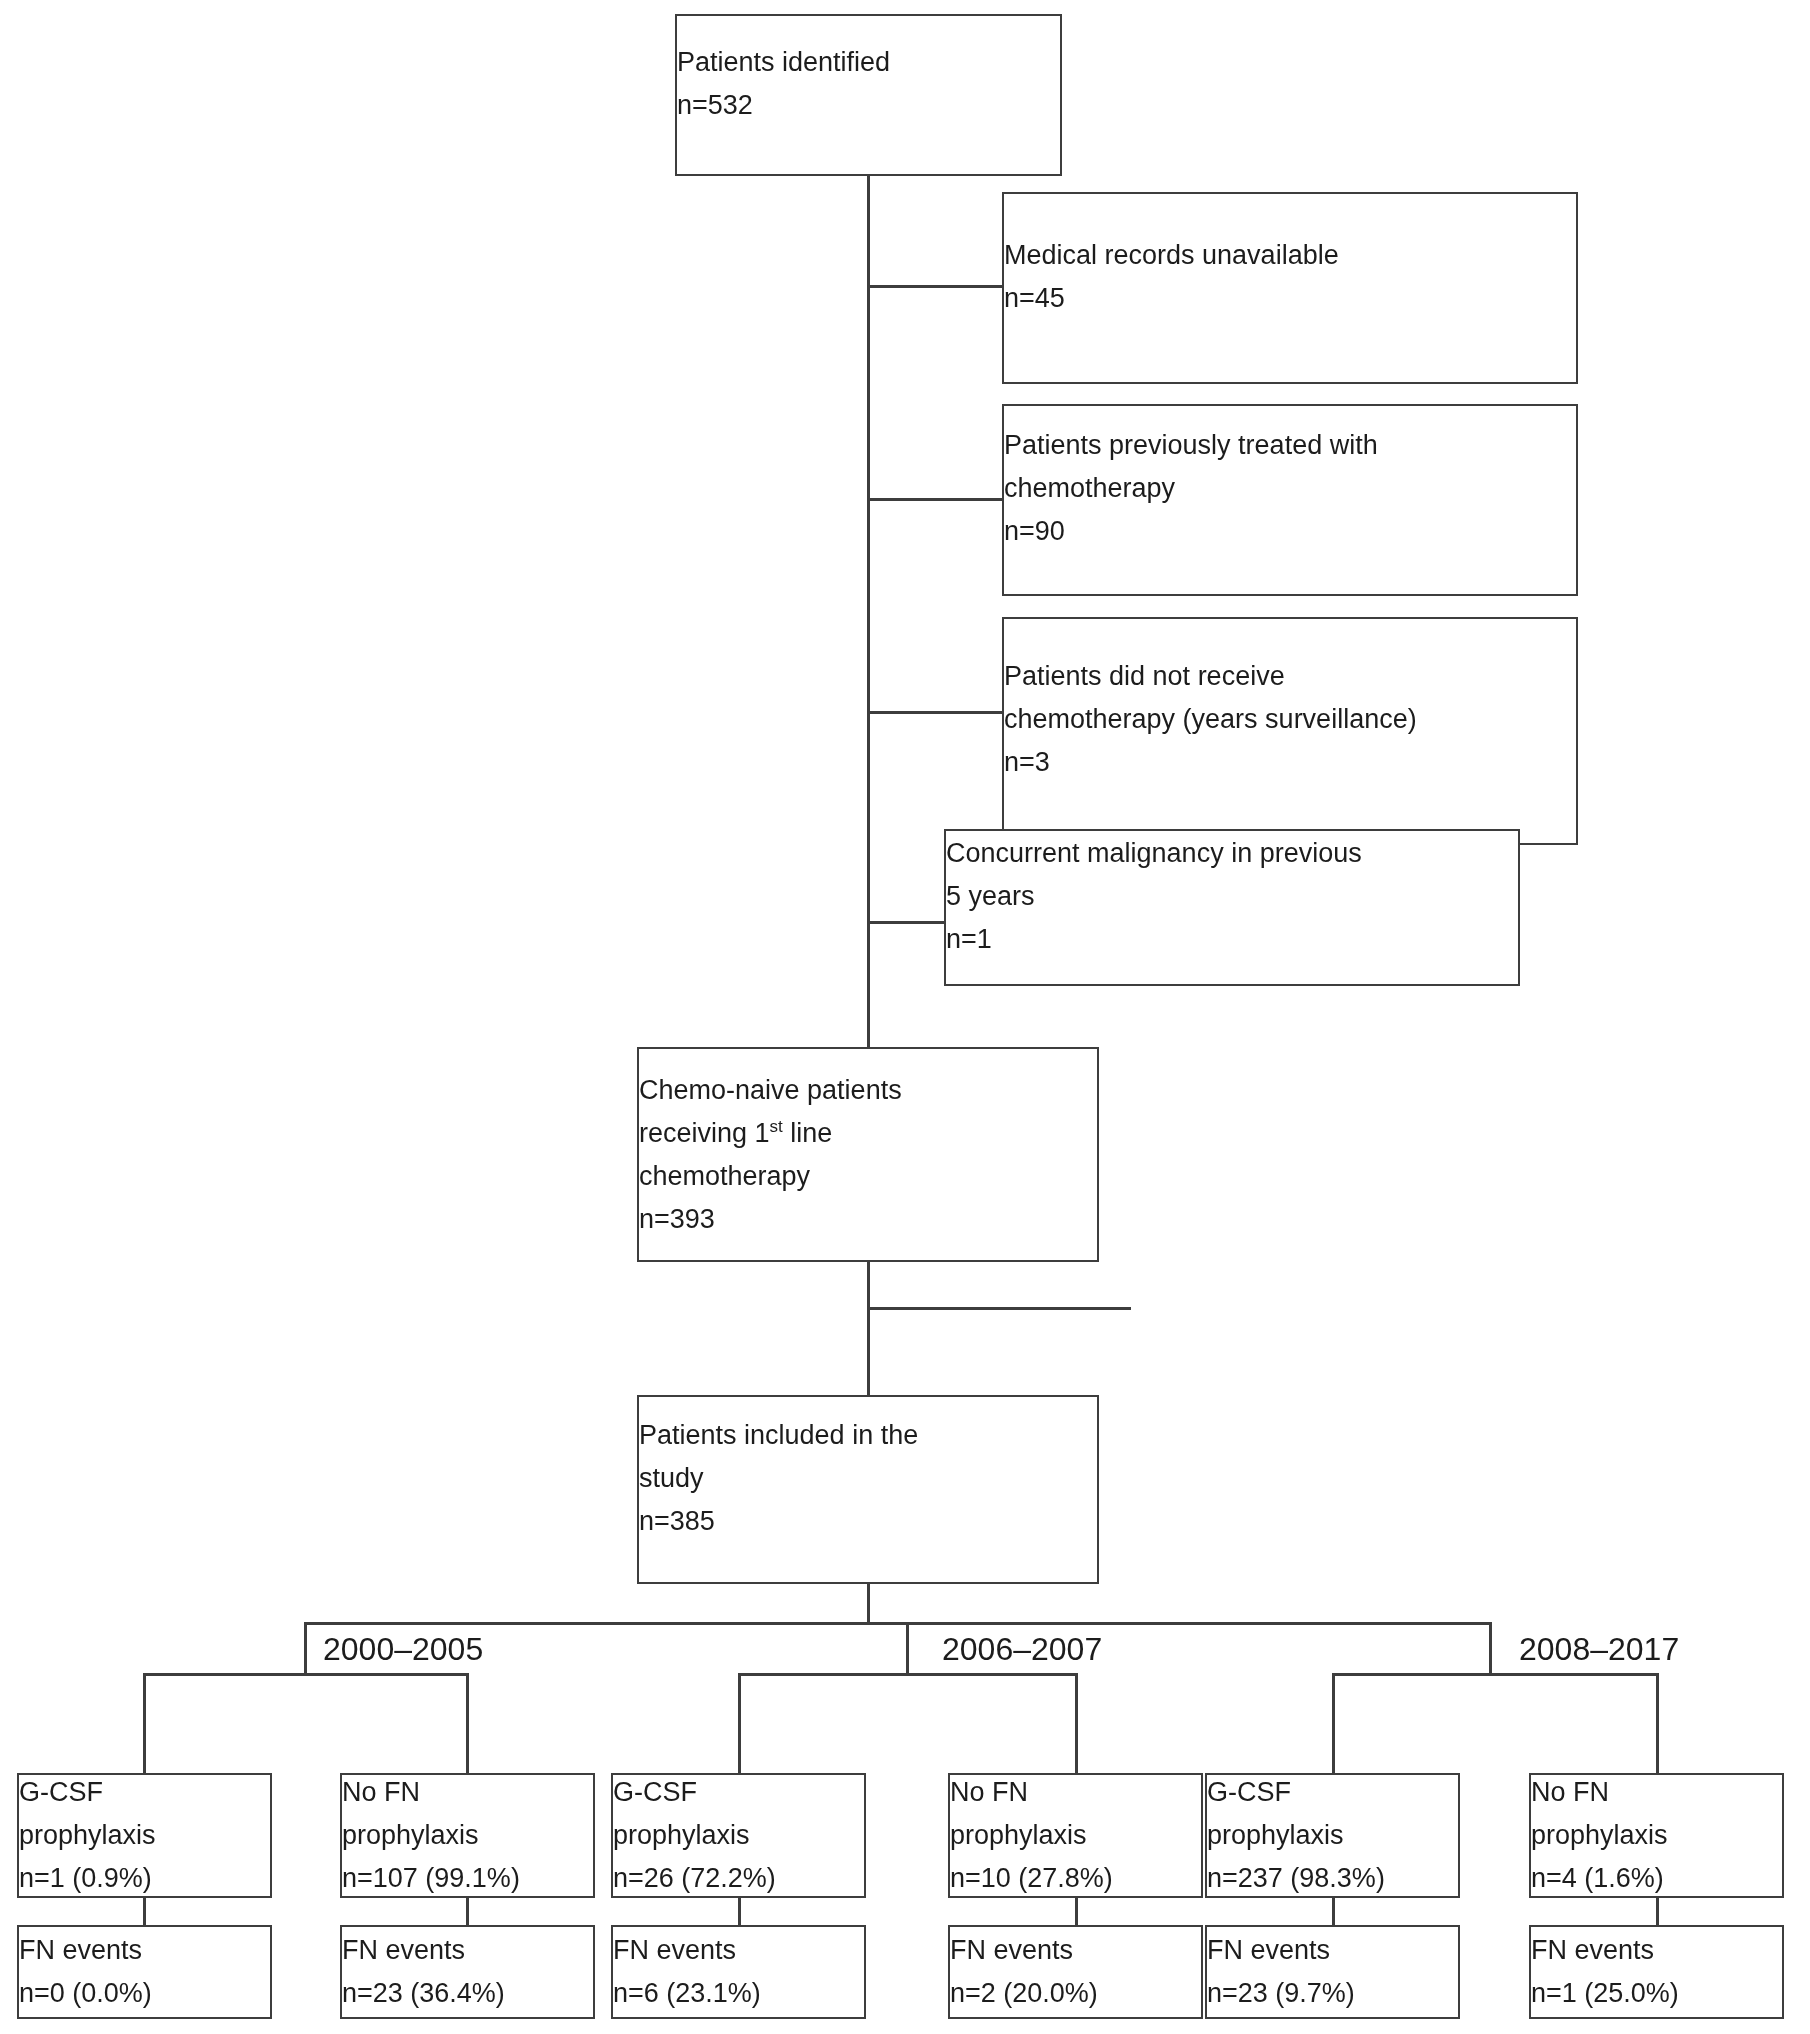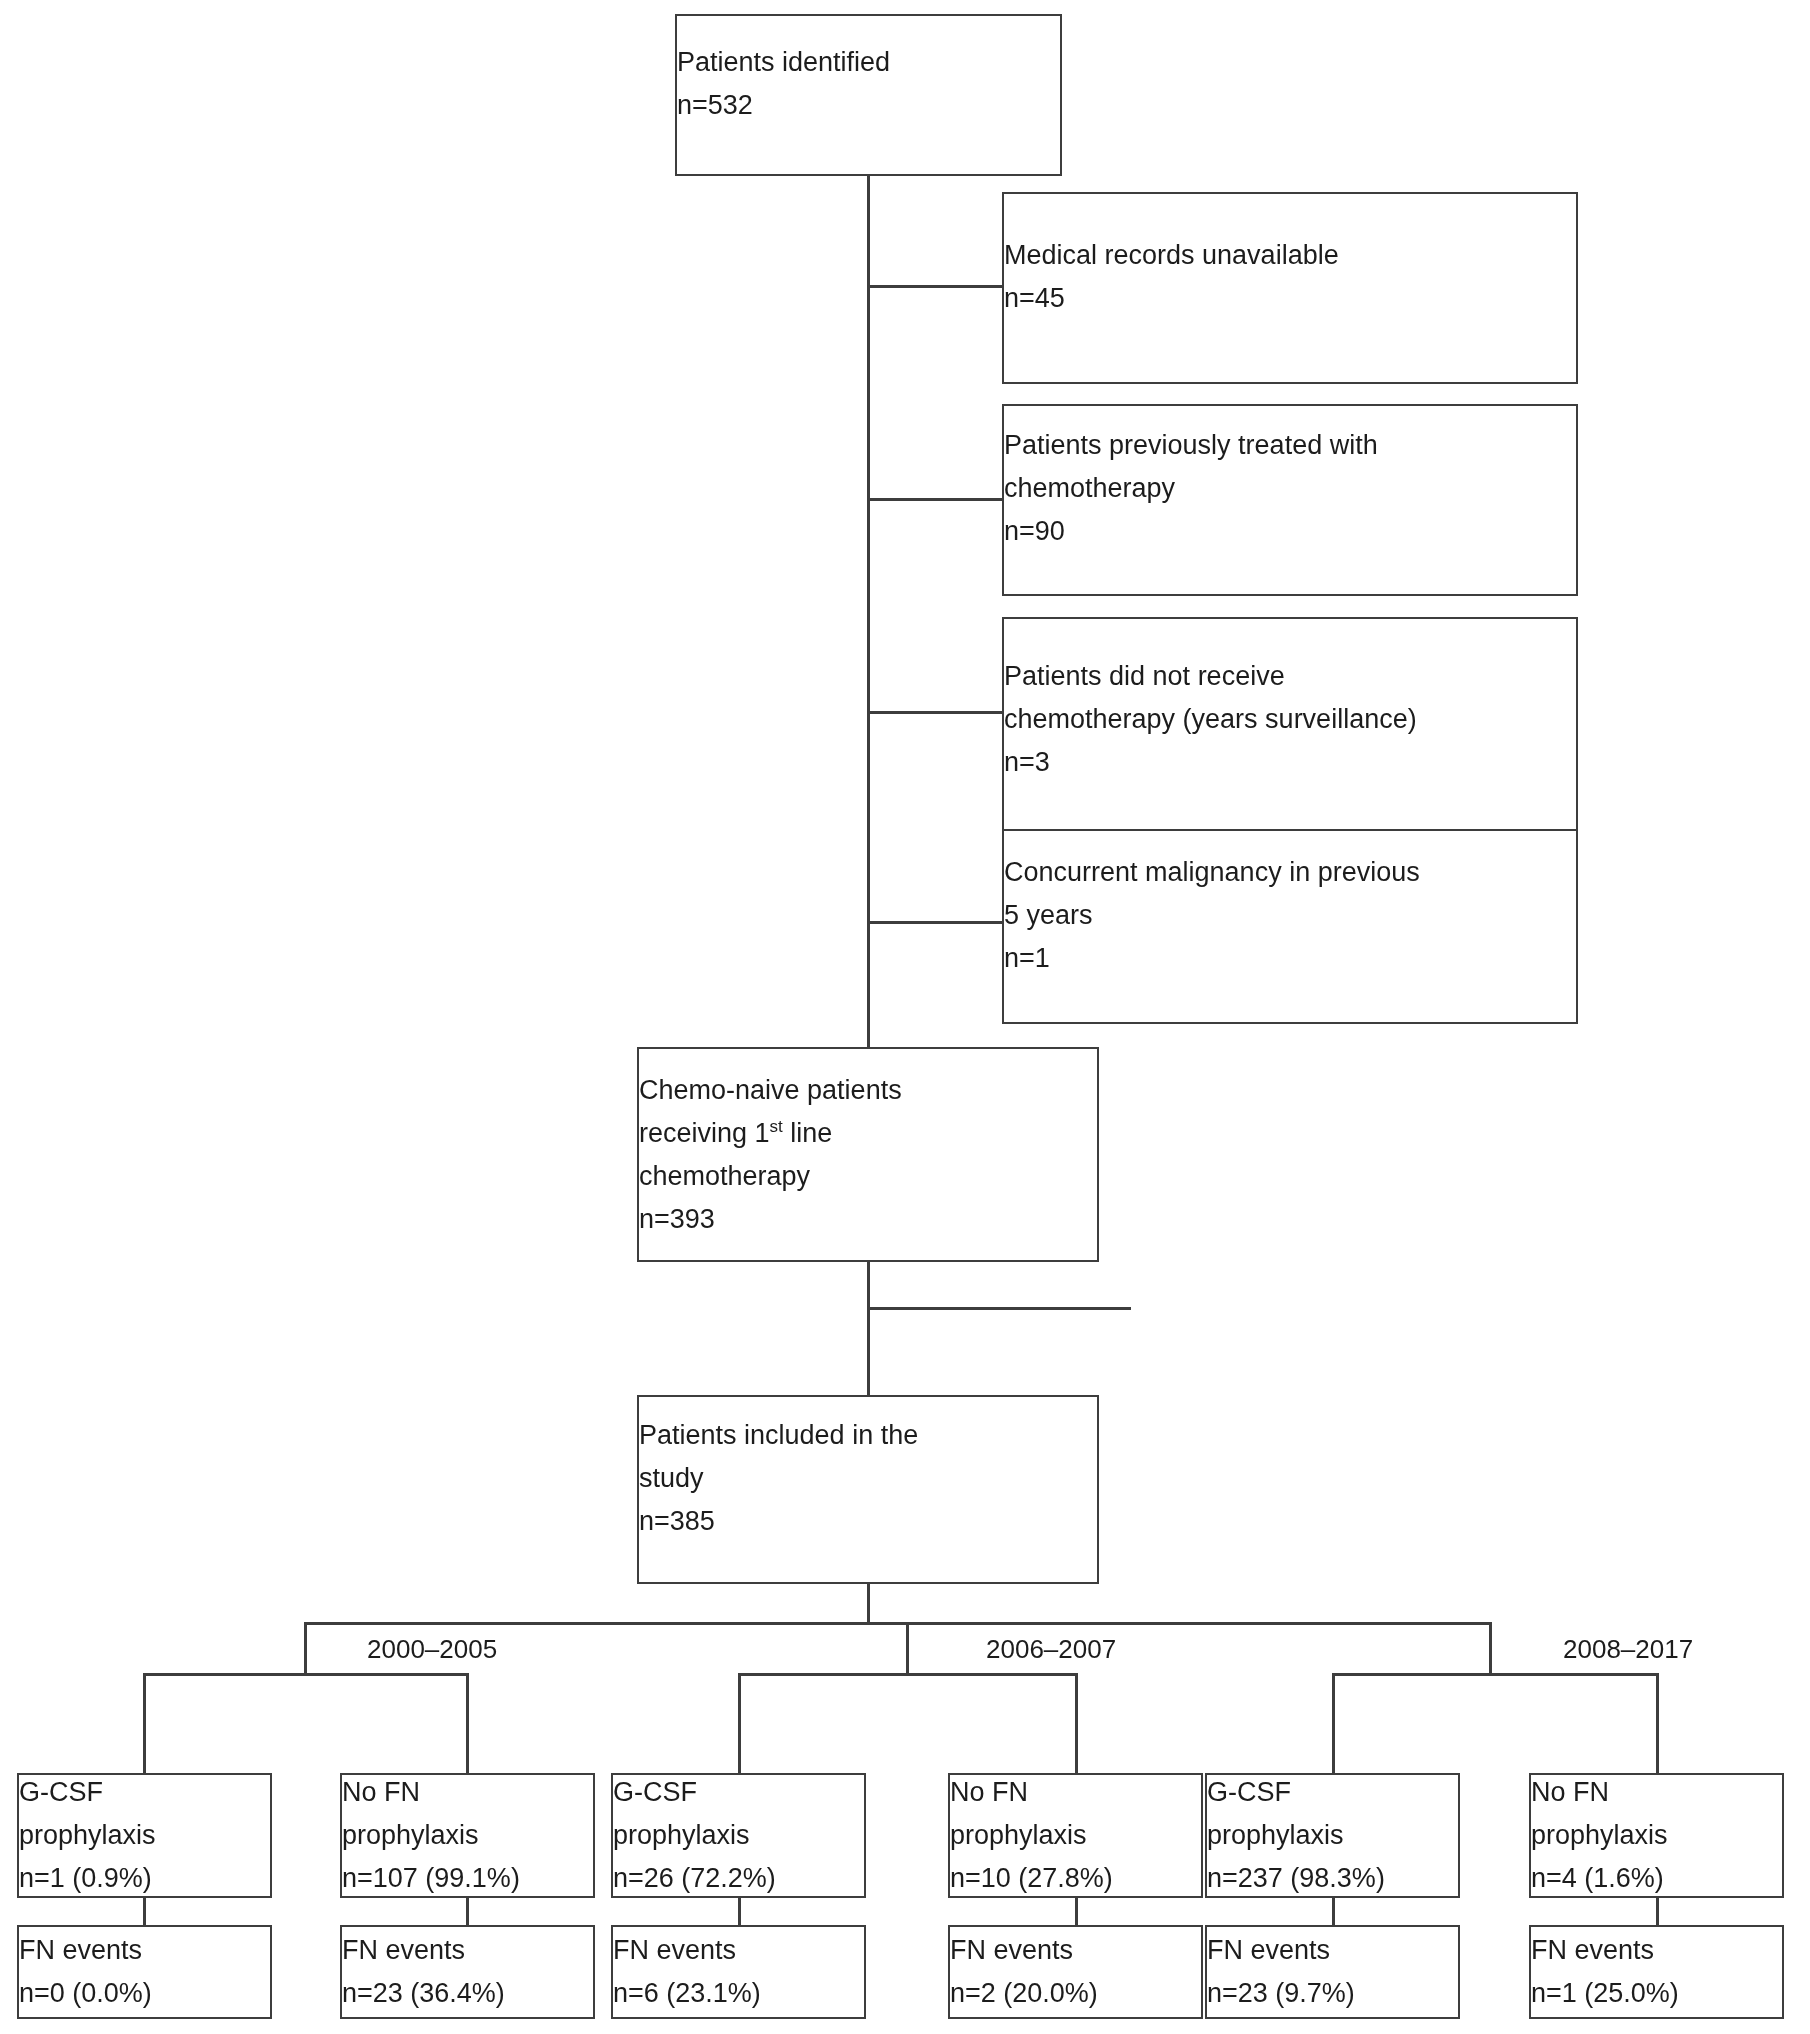--- a/index.html
+++ b/index.html
@@ -24,24 +24,23 @@
   .box .ln{
     font-size:27px;
     line-height:43px;
     white-space:nowrap;
   }
   .box.shift-up{padding-bottom:23px;}
   .vl{position:absolute;width:2.7px;background:#3d3d3d;}
   .hl{position:absolute;height:2.7px;background:#3d3d3d;}
   .period-label{
     position:absolute;
-    font-size:26px;
+    font-size:32px;
     line-height:36px;
     white-space:nowrap;
-    margin-left:44px;
   }
   sup.st{font-size:17px;vertical-align:super;line-height:0;}
 </style>
 </head>
 <body>
 
 <div class="fig">
 
   <div class="vl" style="left:867px;top:175px;height:874px"></div>
   <div class="hl" style="left:869px;top:285px;width:135px"></div>
@@ -90,21 +89,21 @@
     <div class="ln">chemotherapy</div>
     <div class="ln">n=90</div>
   </div>
 
   <div class="box shift-up" style="left:1002px;top:617px;width:576px;height:228px">
     <div class="ln">Patients did not receive</div>
     <div class="ln">chemotherapy (years surveillance)</div>
     <div class="ln">n=3</div>
   </div>
 
-  <div class="box shift-up" style="left:1002px;top:829px;width:576px;height:195px">
+  <div class="box shift-up" style="left:944px;top:829px;width:576px;height:157px">
     <div class="ln">Concurrent malignancy in previous</div>
     <div class="ln">5 years</div>
     <div class="ln">n=1</div>
   </div>
 
   <div class="box" style="left:637px;top:1047px;width:462px;height:215px">
     <div class="ln">Chemo-naive patients</div>
     <div class="ln"><span>receiving 1</span><sup class="st">st</sup><span> line</span></div>
     <div class="ln">chemotherapy</div>
     <div class="ln">n=393</div>

